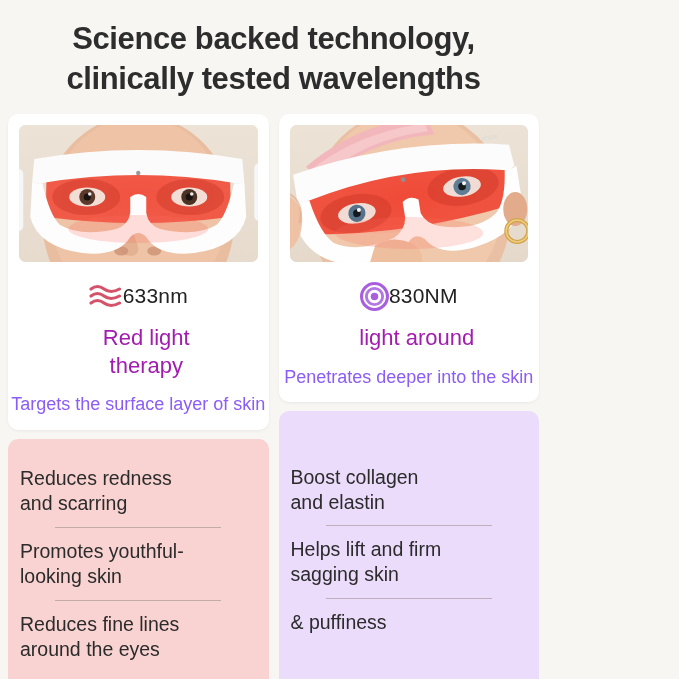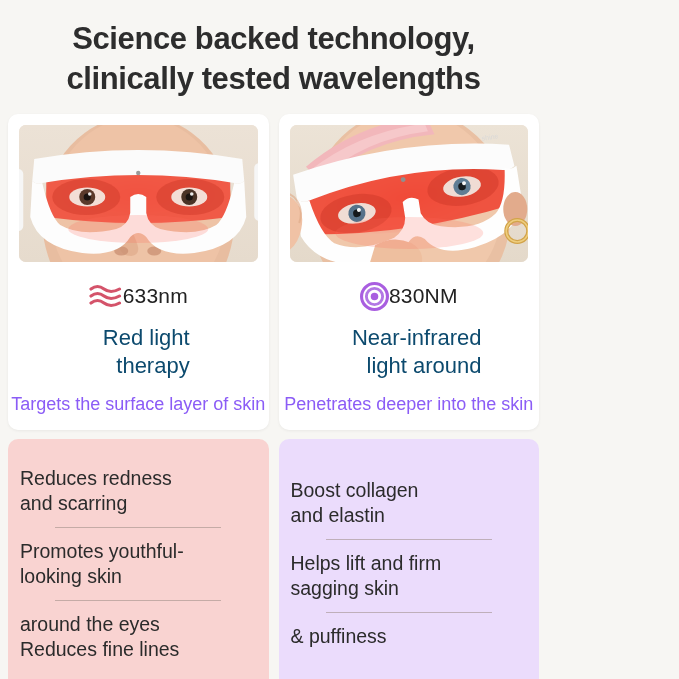--- a/index.html
+++ b/index.html
@@ -80,24 +80,24 @@
   .wave-icon { width: 34px; height: 26px; display: block; }
   .target-icon { width: 29px; height: 29px; display: block; }
   .wavelength-label {
     font-size: 21px;
     color: #222222;
     letter-spacing: 0.2px;
   }
 
   .therapy-title {
     margin-top: 13px;
-    text-align: right;
+    text-align: center;
     font-size: 22px;
     line-height: 1.25;
-    color: #0c4a6e;
+    color: #a21caf;
     margin-left: 16px;
   }
   .therapy-title .line { display: block; }
 
   .therapy-desc {
     margin-top: 14px;
     text-align: center;
     font-size: 18px;
     line-height: 1.25;
     color: #8b5cf6;
@@ -228,22 +228,22 @@
           <span class="line">Reduces redness</span>
           <span class="line">and scarring</span>
         </div>
         <div class="divider"></div>
         <div class="benefit">
           <span class="line">Promotes youthful-</span>
           <span class="line">looking skin</span>
         </div>
         <div class="divider"></div>
         <div class="benefit">
+          <span class="line">Reduces fine lines</span>
           <span class="line">around the eyes</span>
-          <span class="line">Reduces fine lines</span>
         </div>
       </div>
     </div>
 
     <div class="column">
 
       <div class="card">
 
         <div class="photo">
           <svg viewBox="0 0 300 137" preserveAspectRatio="xMidYMid slice">
@@ -308,21 +308,20 @@
         <div class="wavelength-row">
           <svg class="target-icon" viewBox="0 0 30 30">
             <circle cx="15" cy="15" r="13.4" fill="none" stroke="#a95ee0" stroke-width="3.2"></circle>
             <circle cx="15" cy="15" r="8.4" fill="none" stroke="#b277e4" stroke-width="3"></circle>
             <circle cx="15" cy="15" r="3.9" fill="#a95ee0"></circle>
           </svg>
           <span class="wavelength-label">830NM</span>
         </div>
 
         <div class="therapy-title">
-          <span class="line">Near-infrared</span>
           <span class="line">light around</span>
         </div>
 
         <div class="therapy-desc">Penetrates deeper into the skin</div>
       </div>
 
       <div class="benefits purple">
         <div class="benefit">
           <span class="line">Boost collagen</span>
           <span class="line">and elastin</span>

